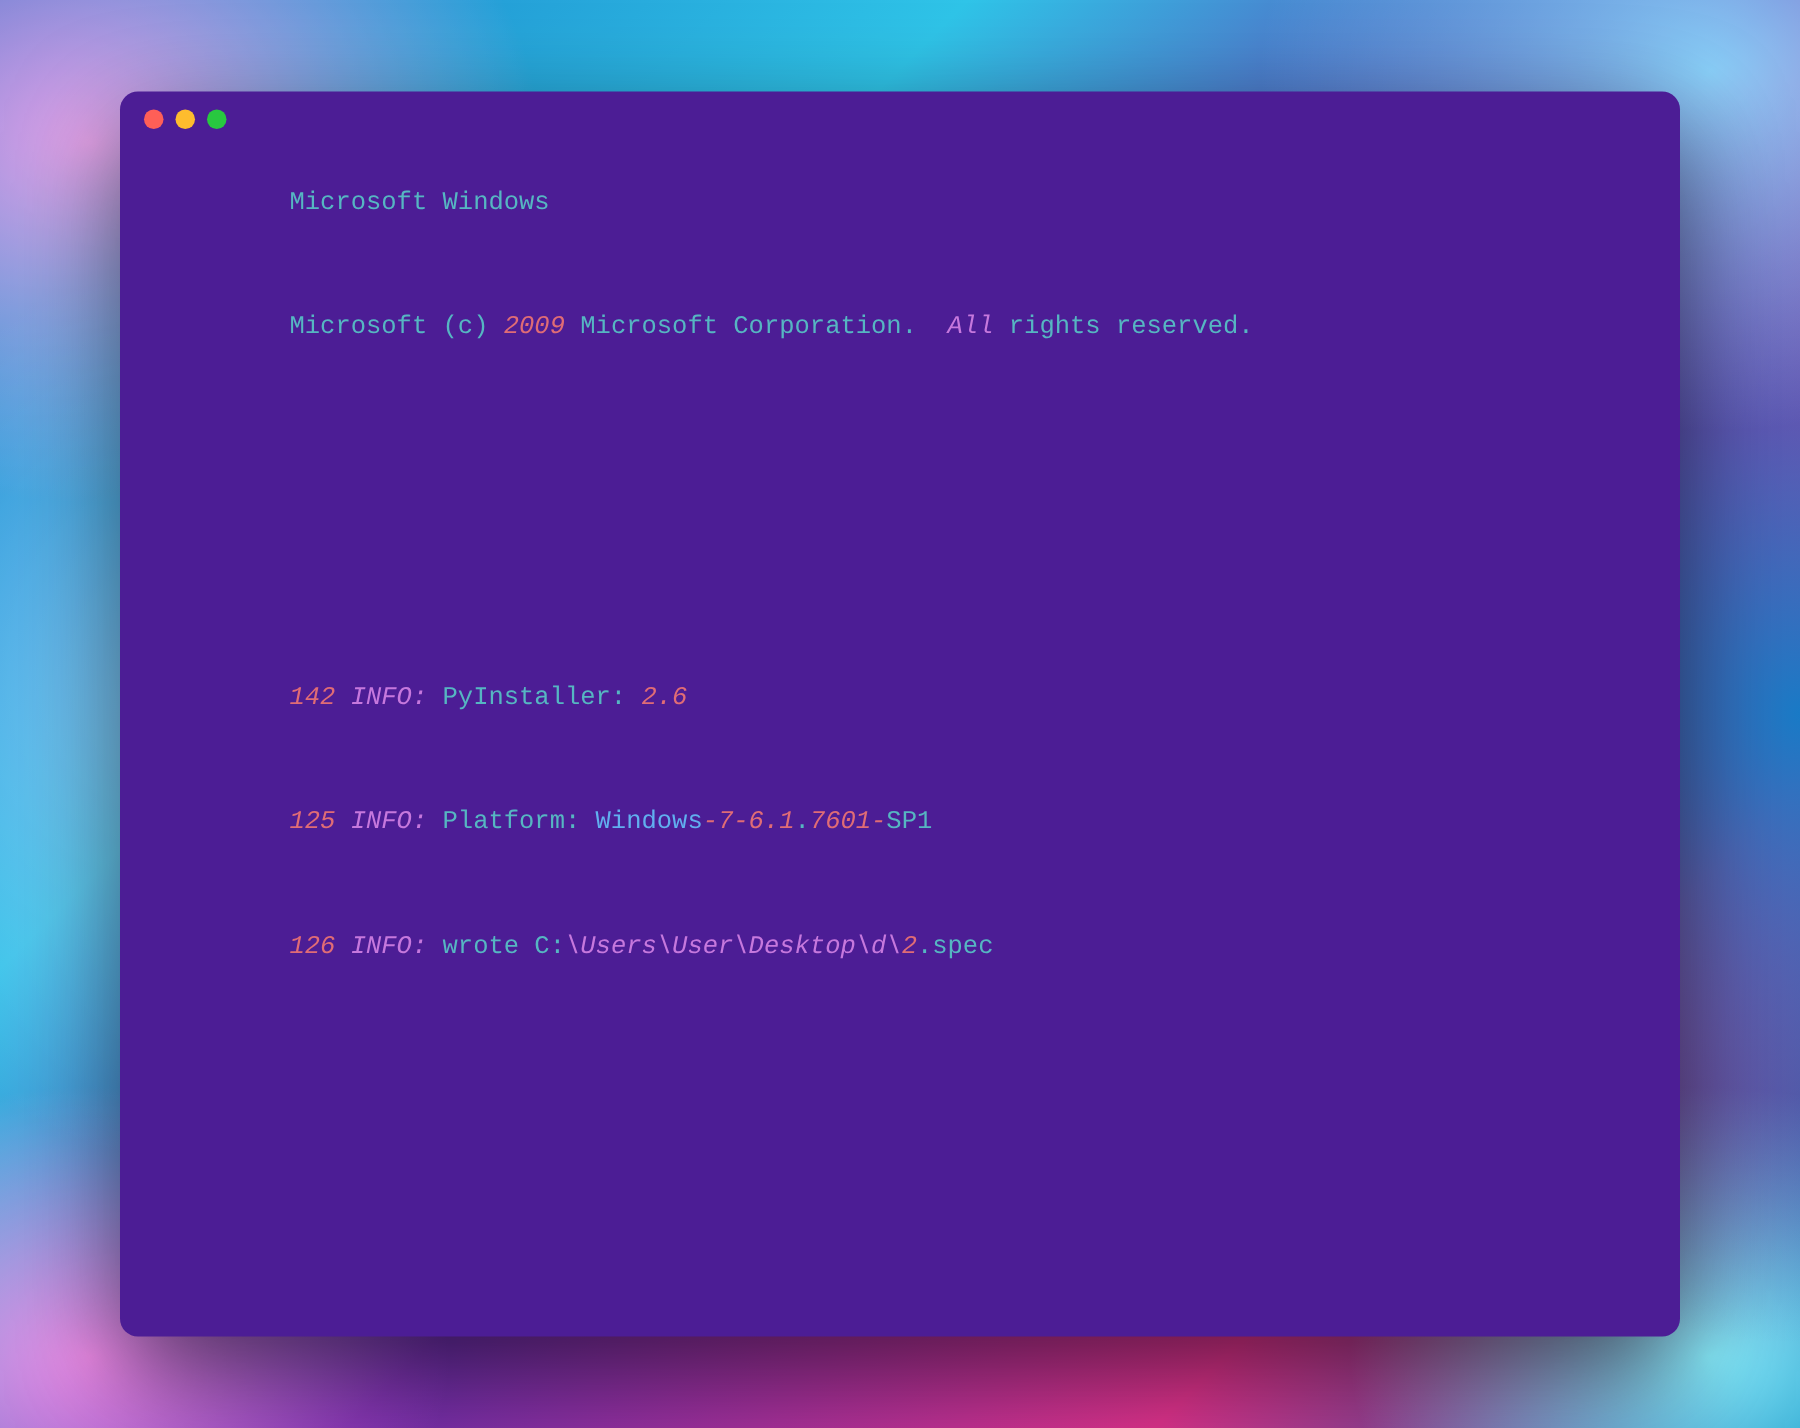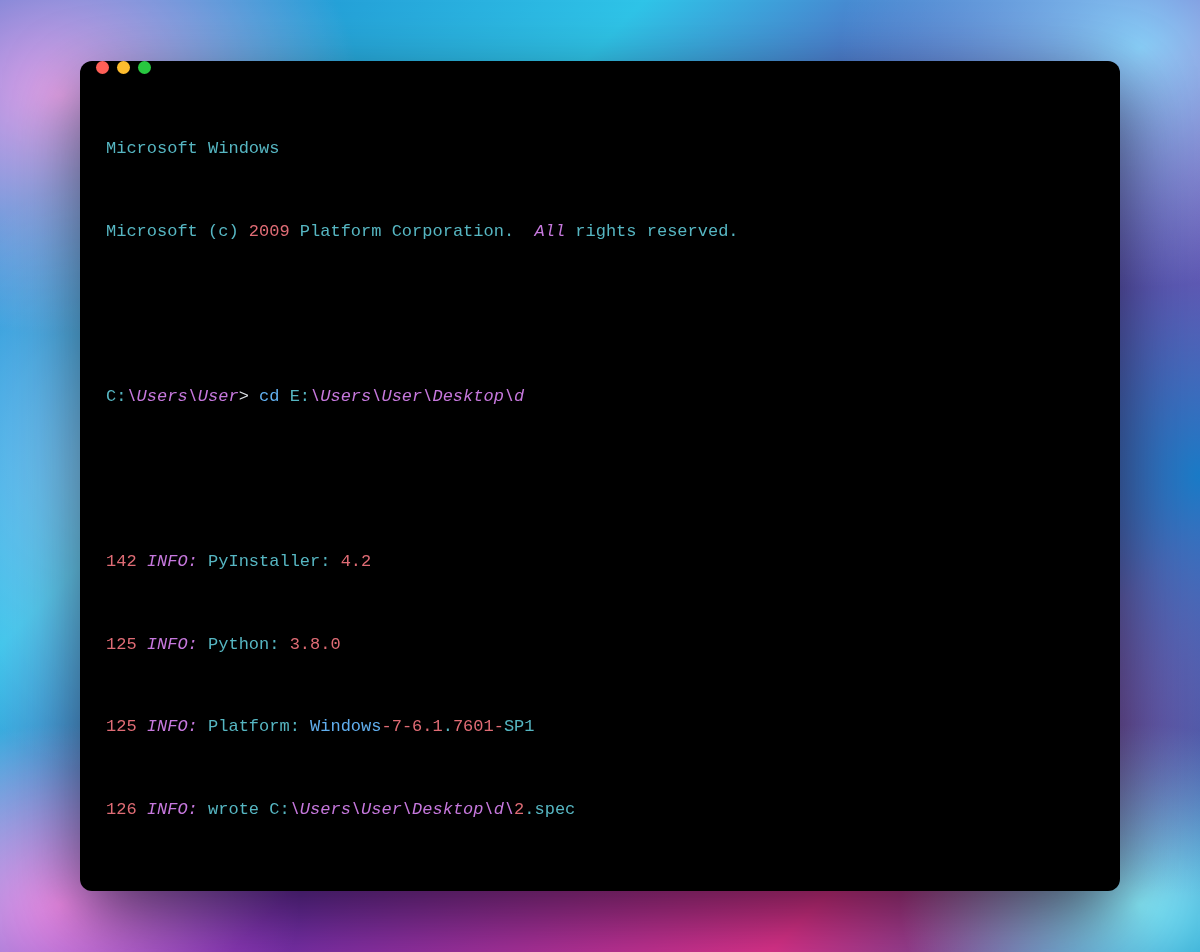--- a/index.html
+++ b/index.html
@@ -15,26 +15,26 @@
       radial-gradient(ellipse 400px 300px at 95% 95%,  #5fe2f7 0%, rgba(95,226,247,0) 60%),
       linear-gradient(135deg, #1a7bc7 0%, #2fc4e8 30%, #6e2fae 55%, #e0338e 80%, #0a5aa0 100%);
     background-blend-mode: screen, screen, screen, normal, screen, screen, normal;
     display: flex;
     align-items: center;
     justify-content: center;
   }
   .terminal-window {
     width: 1040px;
     height: 830px;
-    background: #000000;
+    background: #4c1d95;
     border-radius: 12px;
     box-shadow: 0 25px 70px rgba(0,0,0,0.55);
     overflow: hidden;
     display: flex;
-    flex-direction: column;
+    flex-direction: row;
   }
   .title-bar {
     height: 36px;
     display: flex;
     align-items: center;
     padding: 0 16px;
     gap: 8px;
   }
   .tb-dot {
     width: 13px; height: 13px; border-radius: 50%;
@@ -46,43 +46,41 @@
     flex: 1;
     padding: 6px 26px 20px 26px;
     font-size: 17px;
     line-height: 1.62;
     color: #dcdfe4;
     white-space: pre-wrap;
   }
   .line { white-space: pre-wrap; word-break: break-all; display: block; }
   .blank { height: 1.62em; }
   
-  .c-red     { color: #e06c75; }
+  .c-red     { color: #e06c75; font-style: italic; }
   .c-cyan    { color: #56b6c2; }
   .c-blue    { color: #61afef; }
   .c-purple  { color: #c678dd; font-style: italic; }
   .prompt-gt { color: #dcdfe4; }
 </style>
 </head>
 <body>
 
 <div class="terminal-window">
   <div class="title-bar">
     <div class="tb-dot tb-close" title="close"></div>
     <div class="tb-dot tb-min" title="minimize"></div>
     <div class="tb-dot tb-max" title="maximize"></div>
   </div>
   <div class="terminal-body">
     <span class="line"><span class="c-cyan">Microsoft</span><span class="c-cyan"> Windows</span></span>
-    <span class="line"><span class="c-cyan">Microsoft</span><span class="c-cyan"> (</span><span class="c-cyan">c</span><span class="c-cyan">) </span><span class="c-red">2009</span><span class="c-cyan"> Platform Corporation.  </span><span class="c-purple">All</span><span class="c-cyan"> rights reserved.</span></span>
+    <span class="line"><span class="c-cyan">Microsoft</span><span class="c-cyan"> (</span><span class="c-cyan">c</span><span class="c-cyan">) </span><span class="c-red">2009</span><span class="c-cyan"> Microsoft Corporation.  </span><span class="c-purple">All</span><span class="c-cyan"> rights reserved.</span></span>
     <div class="blank"></div>
-    <span class="line"><span class="c-cyan">C:</span><span class="c-purple">\Users\User</span><span class="prompt-gt">&gt; </span><span class="c-blue">cd</span><span class="c-cyan"> E:</span><span class="c-purple">\Users\User\Desktop\d</span></span>
     <div class="blank"></div>
-    <span class="line"><span class="c-red">142</span><span class="c-purple"> INFO:</span><span class="c-cyan"> PyInstaller: </span><span class="c-red">4.2</span></span>
-    <span class="line"><span class="c-red">125</span><span class="c-purple"> INFO:</span><span class="c-cyan"> Python: </span><span class="c-red">3.8.0</span></span>
+    <span class="line"><span class="c-red">142</span><span class="c-purple"> INFO:</span><span class="c-cyan"> PyInstaller: </span><span class="c-red">2.6</span></span>
     <span class="line"><span class="c-red">125</span><span class="c-purple"> INFO:</span><span class="c-cyan"> Platform: </span><span class="c-blue">Windows</span><span class="c-red">-</span><span class="c-red">7</span><span class="c-red">-</span><span class="c-red">6.1</span><span class="c-cyan">.</span><span class="c-red">7601</span><span class="c-red">-</span><span class="c-cyan">SP1</span></span>
     <span class="line"><span class="c-red">126</span><span class="c-purple"> INFO:</span><span class="c-cyan"> wrote C:</span><span class="c-purple">\Users\User\Desktop\d\</span><span class="c-red">2</span><span class="c-cyan">.spec</span></span>
     
     
     
     
     
     
     
     

